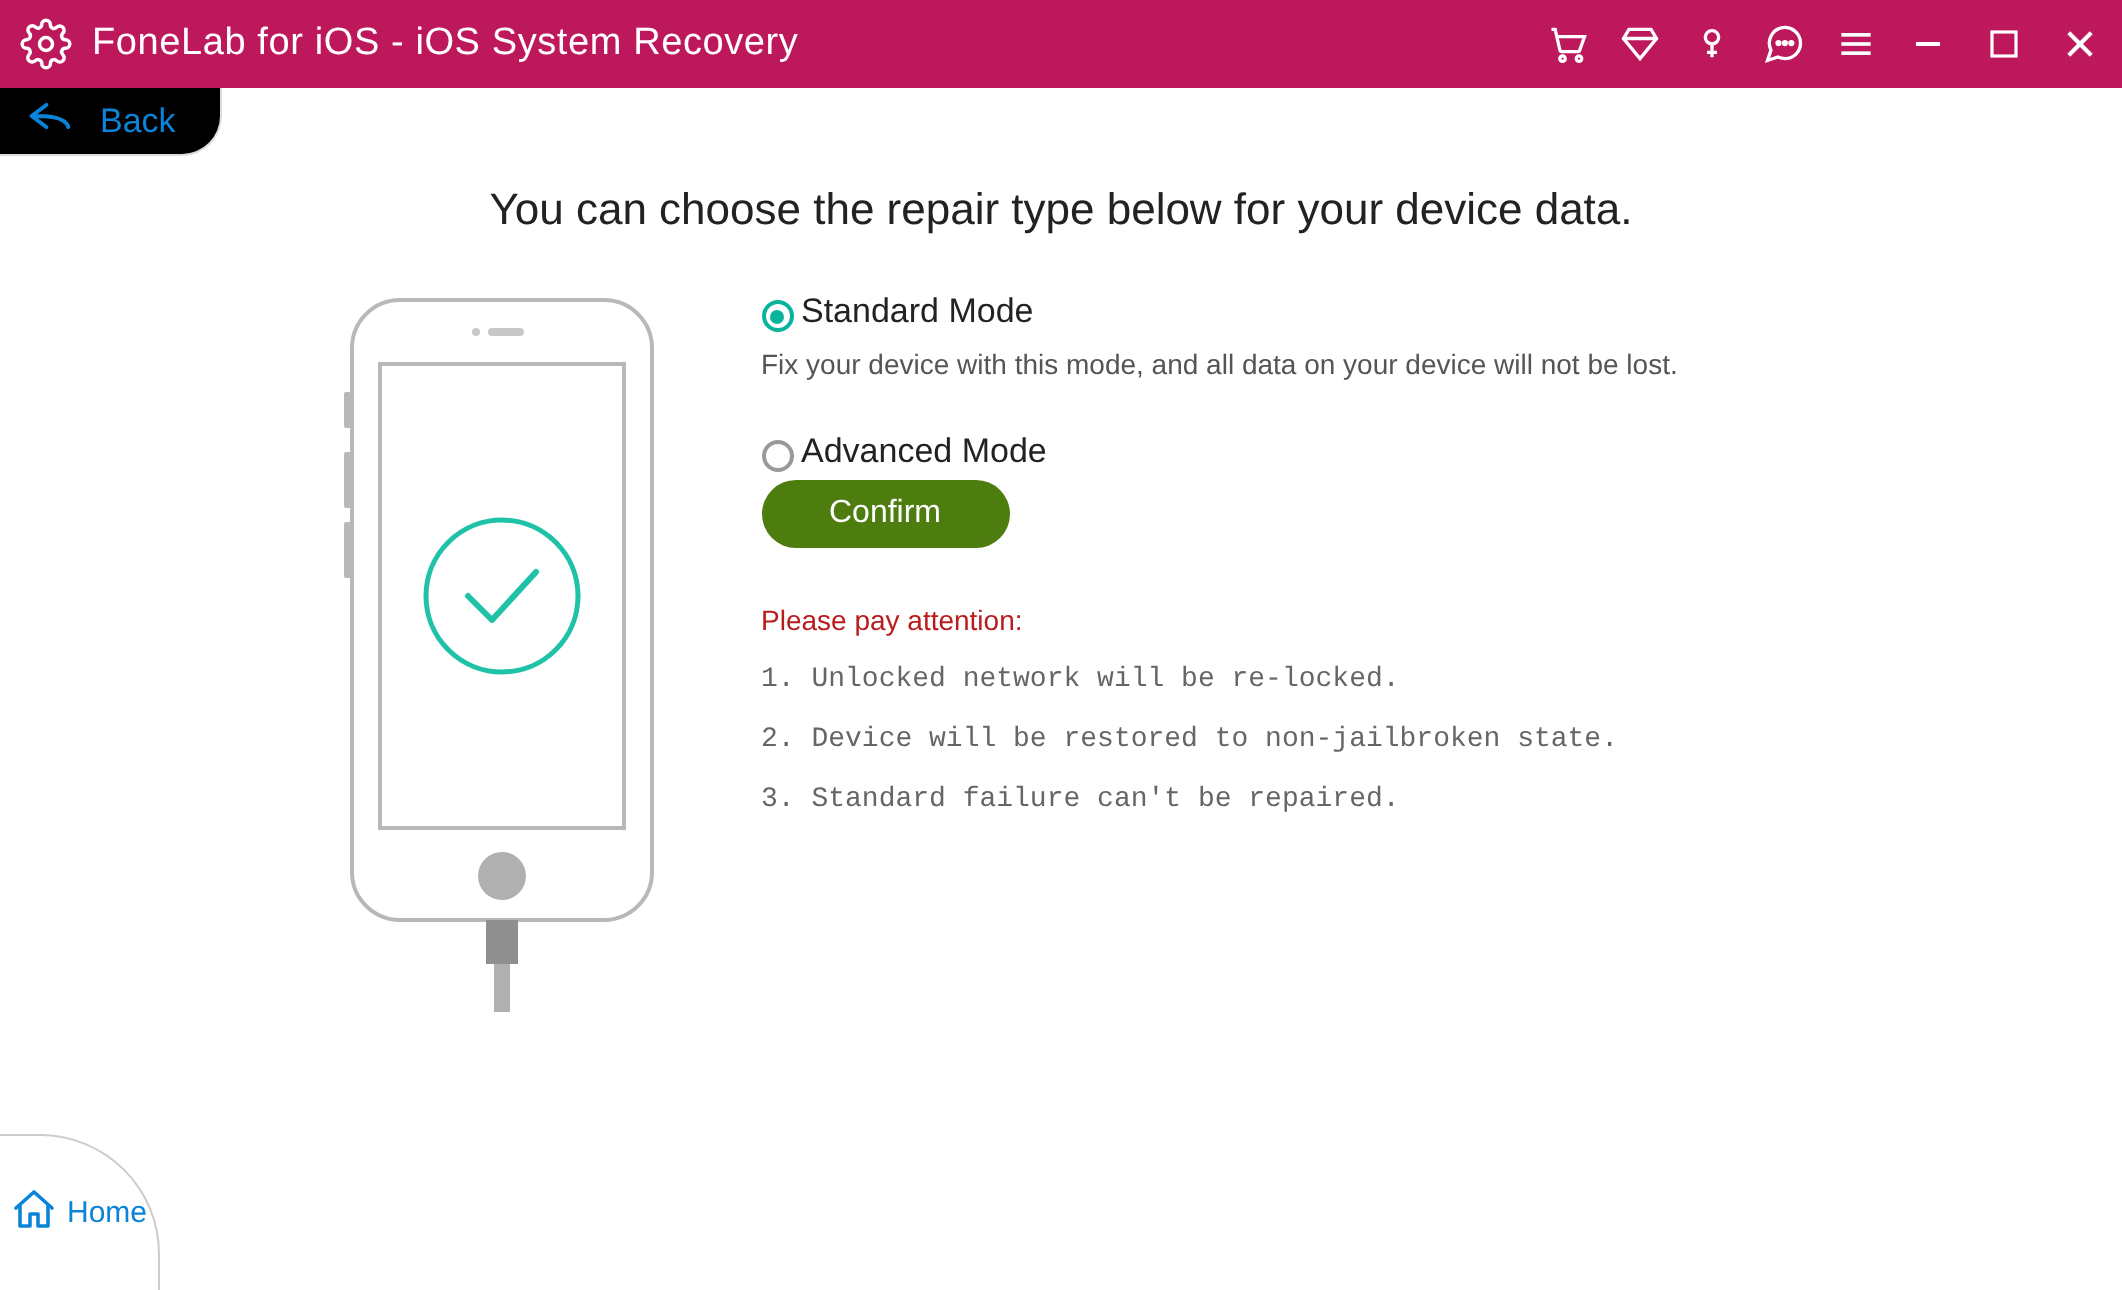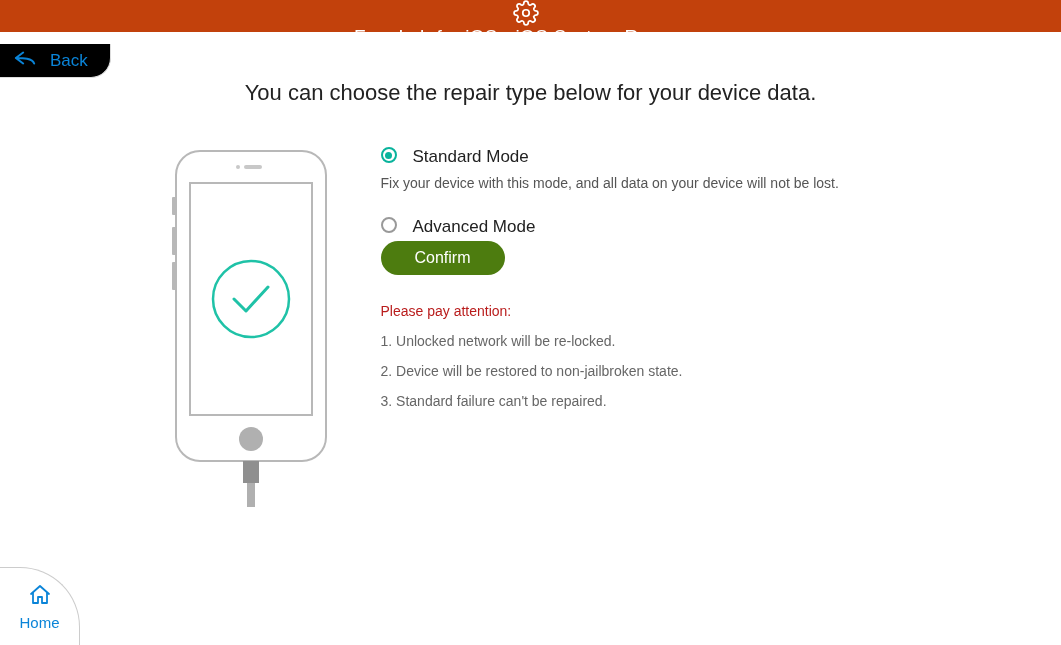--- a/index.html
+++ b/index.html
@@ -7,27 +7,26 @@
   font-family: "Segoe UI", Arial, sans-serif;
   background: #fff;
   width: 1061px;
   height: 645px;
   overflow: hidden;
   position: relative;
 }
 
 
 .titlebar {
-  background: #c2410c;
-  height: 32px;
+  background: #be185d;
+  height: 44px;
   display: flex;
   align-items: center;
   padding: 0 10px;
   color: #fff;
-  flex-direction: column;
 }
 .titlebar .app-icon {
   margin-right: 10px;
   display: flex;
   align-items: center;
 }
 .titlebar .title {
   font-size: 19px;
   font-weight: 400;
   letter-spacing: 0.3px;
@@ -82,21 +81,21 @@
 
 
 .content {
   padding: 48px 40px 0 40px;
 }
 .heading {
   text-align: center;
   font-size: 22px;
   color: #222;
   font-weight: 400;
-  margin-bottom: 41px;
+  margin-bottom: 28px;
 }
 
 .body-row {
   display: flex;
   justify-content: center;
   gap: 40px;
 }
 
 
 .phone-wrap {
@@ -105,22 +104,22 @@
   flex-direction: column;
   align-items: center;
 }
 
 
 .options {
   width: 520px;
 }
 .radio-row {
   display: flex;
-  align-items: flex-start;
-  gap: 16px;
+  align-items: flex-end;
+  gap: 4px;
   cursor: pointer;
 }
 .radio {
   width: 16px;
   height: 16px;
   border: 2px solid #999;
   border-radius: 50%;
   display: flex;
   align-items: center;
   justify-content: center;
@@ -168,39 +167,40 @@
 }
 .attention-list {
   list-style: none;
   counter-reset: item;
 }
 .attention-list li {
   counter-increment: item;
   font-size: 14px;
   color: #666;
   margin-bottom: 14px;
+  font-family: Liberation Mono, monospace;
 }
 .attention-list li::before {
   content: counter(item) ". ";
 }
 
 
 .home-btn {
   position: absolute;
   bottom: 0;
   left: 0;
   width: 80px;
   height: 78px;
   border: 1px solid #ccc;
   border-left: none;
   border-bottom: none;
   border-top-right-radius: 60px;
   background: #fff;
   display: flex;
-  flex-direction: column;
+  flex-direction: row;
   align-items: center;
   justify-content: center;
   gap: 4px;
   cursor: pointer;
   color: #0a84d8;
   font-size: 15px;
 }
 </style>
 </head>
 <body>

